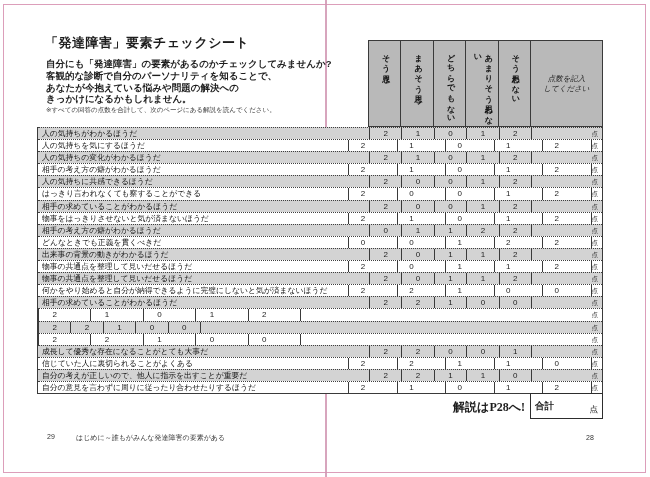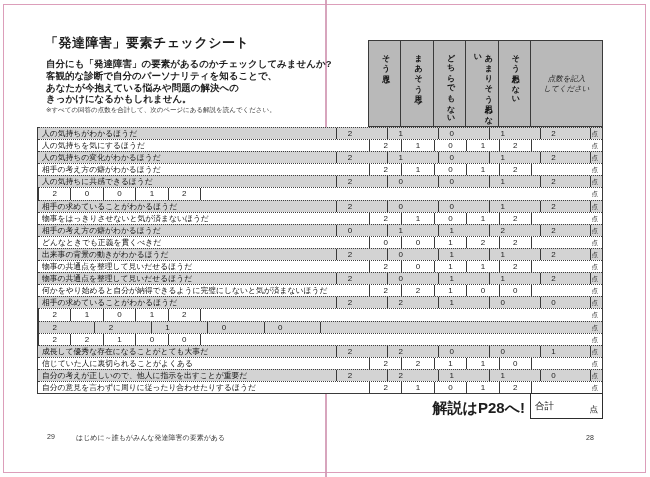--- a/index.html
+++ b/index.html
@@ -51,46 +51,46 @@
   }
   
   .rows{
     position:absolute;left:37px;top:127px;width:566px;
     box-sizing:border-box;border:1px solid #3a3a3a;border-top:none;
   }
   .row{
     display:flex;height:12.1px;box-sizing:border-box;
     border-top:1px dotted #3f3f3f;align-items:stretch;
   }
-  .row.shaded{background:#d3d3d3;gap:24px;}
-  .row.plain{background:#ffffff;}
+  .row.shaded{background:#d3d3d3;}
+  .row.plain{background:#ffffff;gap:20px;}
   .cell-label{
     width:331px;box-sizing:border-box;padding-left:4px;
     font-size:7.8px;line-height:11.5px;white-space:nowrap;overflow:hidden;color:#111;
   }
   .cell-val{
     width:32.4px;box-sizing:border-box;border-left:1px solid #3a3a3a;
     text-align:center;font-size:8px;line-height:11.5px;color:#222;
   }
   .cell-score{
     flex:1;box-sizing:border-box;border-left:1px solid #3a3a3a;
     text-align:right;padding-right:4px;font-size:6.5px;line-height:12px;color:#333;
   }
   
   .guide-note{
     position:absolute;left:400px;top:399px;width:125px;text-align:right;
-    font-size:15px;font-weight:bold;white-space:nowrap;
+    font-size:12px;font-weight:bold;white-space:nowrap;font-family:Liberation Serif, serif;
   }
   .total-box{
     position:absolute;left:530px;top:393px;width:73px;height:26px;
     box-sizing:border-box;border:1.5px solid #2d2d2d;background:#fff;
     display:flex;align-items:center;justify-content:space-between;
     padding:0 4px;
   }
-  .total-label{font-size:9.5px;font-weight:normal;}
+  .total-label{font-size:9.5px;font-weight:bold;}
   .total-unit{font-size:8.5px;align-self:flex-end;padding-bottom:2px;}
   
   .pagenum-left{position:absolute;left:47px;top:433px;font-size:7px;color:#333;}
   .footer-text{position:absolute;left:76px;top:433px;font-size:7px;color:#333;white-space:nowrap;}
   .pagenum-right{position:absolute;left:586px;top:434px;font-size:7px;color:#333;}
 </style>
 </head>
 <body>
 
 <div class="frame"></div>
@@ -174,20 +174,21 @@
     <div class="cell-label">人の気持ちに共感できるほうだ</div>
     <div class="cell-val">2</div>
     <div class="cell-val">0</div>
     <div class="cell-val">0</div>
     <div class="cell-val">1</div>
     <div class="cell-val">2</div>
     <div class="cell-score">点</div>
   </div>
 
   <div class="row plain">
+    <div class="cell-label">はっきり言われなくても察することができる</div>
     <div class="cell-val">2</div>
     <div class="cell-val">0</div>
     <div class="cell-val">0</div>
     <div class="cell-val">1</div>
     <div class="cell-val">2</div>
     <div class="cell-score">点</div>
   </div>
 
   <div class="row shaded">
     <div class="cell-label">相手の求めていることがわかるほうだ</div>

